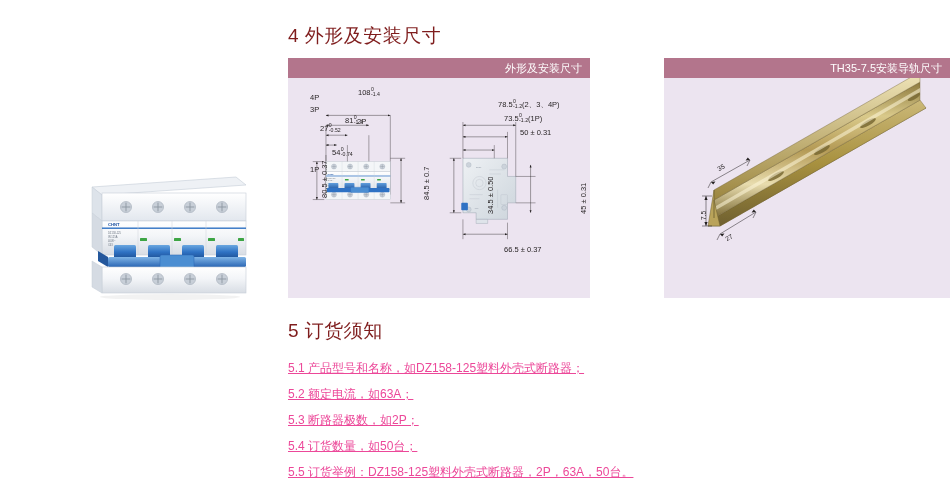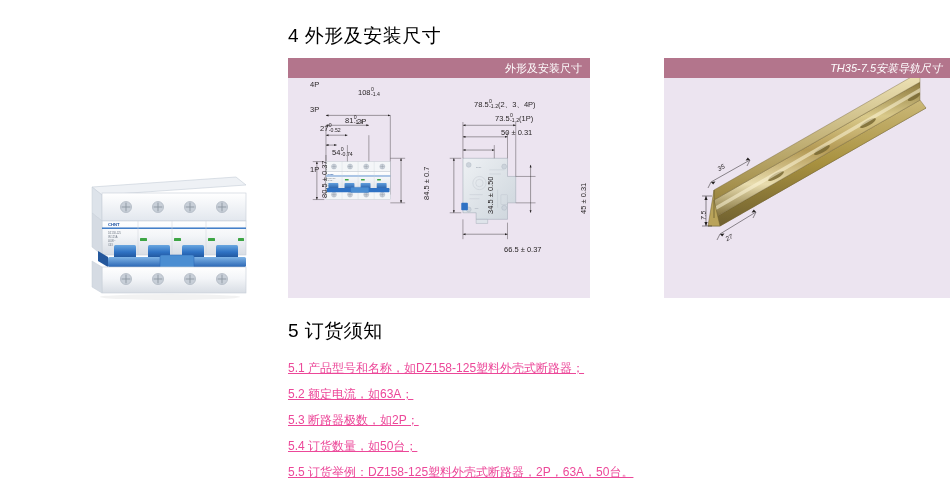--- a/index.html
+++ b/index.html
@@ -15,41 +15,41 @@
 
   
   .photo-wrap{position:absolute;left:78px;top:165px;width:180px;height:140px;}
   .breaker{position:absolute;left:0;top:0;width:100%;height:100%;}
 
   
   .sec-head{
     position:absolute;
     font-size:19px;
     letter-spacing:.5px;
-    color:#000000;
+    color:#7f1d1d;
     white-space:nowrap;
   }
   #head-dim{left:288px;top:23px;}
   #head-order{left:288px;top:318px;text-align:right;}
 
   
   .panel{position:absolute;background:#ece4f0;}
   .panel-head{
     position:absolute;left:0;top:0;right:0;height:20px;
     background:#b3758c;
     color:#ffffff;
     font-size:11px;
     line-height:20px;
     text-align:right;
     padding-right:8px;
     box-sizing:border-box;
     white-space:nowrap;
   }
   #panel-outline{left:288px;top:58px;width:302px;height:240px;text-decoration:underline;}
-  #panel-rail{left:664px;top:58px;width:286px;height:240px;font-style:italic;}
+  #panel-rail{left:664px;top:58px;width:286px;height:240px;}
   .panel-body{position:absolute;left:0;top:20px;right:0;bottom:0;}
 
   
   .dim-svg{position:absolute;left:0;top:0;width:100%;height:100%;}
   .dim-label{
     position:absolute;
     font-size:7.5px;
     color:#231f20;
     white-space:nowrap;
     line-height:1;
@@ -354,48 +354,48 @@
         </g>
         <line x1="294" y1="82" x2="294" y2="140" stroke="#231f20" stroke-width="0.5" marker-start="url(#arS)" marker-end="url(#ar)"></line>
 
         <g stroke="#231f20" stroke-width="0.45">
           <path d="M212 148 V172"></path>
           <path d="M266 152 V172"></path>
         </g>
         <line x1="212" y1="166" x2="266" y2="166" stroke="#231f20" stroke-width="0.5" marker-start="url(#arS)" marker-end="url(#ar)"></line>
       </svg>
 
-      <div class="pole-lab" style="left:22px;top:2px;">4P</div>
+      <div class="pole-lab" style="left:22px;top:15px;">4P</div>
       <div class="pole-lab" style="left:22px;top:27px;">3P</div>
       <div class="pole-lab" style="left:22px;top:39px;padding-left:47px;">2P</div>
       <div class="pole-lab" style="left:22px;top:51px;margin-top:36px;">1P</div>
 
       <div class="dim-label" style="left:70px;top:9px;">
         <span>108</span><span class="tol"><i>0</i><i>-1.4</i></span>
       </div>
       <div class="dim-label" style="left:57px;top:37px;">
         <span>81</span><span class="tol"><i>0</i><i>-1.4</i></span>
       </div>
       <div class="dim-label" style="left:44px;top:33px;margin-top:36px;">
         <span>54</span><span class="tol"><i>0</i><i>-0.74</i></span>
       </div>
       <div class="dim-label" style="left:32px;top:45px;">
         <span>27</span><span class="tol"><i>0</i><i>-0.52</i></span>
       </div>
 
       <div class="vlabel" style="left:32px;top:120px;">80.5 ± 0.37</div>
       <div class="vlabel" style="left:134px;top:122px;">84.5 ± 0.7</div>
 
-      <div class="dim-label" style="left:186px;top:21px;">
+      <div class="dim-label" style="left:210px;top:21px;">
         <span>78.5</span><span class="tol"><i>0</i><i>-1.2</i></span><span>(2、3、4P)</span>
       </div>
-      <div class="dim-label" style="left:207px;top:35px;">
+      <div class="dim-label" style="left:216px;top:35px;">
         <span>73.5</span><span class="tol"><i>0</i><i>-1.2</i></span><span>(1P)</span>
       </div>
-      <div class="dim-label" style="left:200px;top:51px;padding-left:13px;">50 ± 0.31</div>
+      <div class="dim-label" style="left:219px;top:51px;padding-left:13px;">50 ± 0.31</div>
       <div class="vlabel" style="left:198px;top:136px;">34.5 ± 0.50</div>
       <div class="vlabel" style="left:291px;top:136px;">45 ± 0.31</div>
       <div class="dim-label" style="left:216px;top:168px;">66.5 ± 0.37</div>
     </div>
   </div>
 
   <div class="panel" id="panel-rail">
     <div class="panel-head">TH35-7.5安装导轨尺寸</div>
     <div class="panel-body">
       <svg class="dim-svg" viewBox="0 0 286 220" xmlns="http://www.w3.org/2000/svg">

